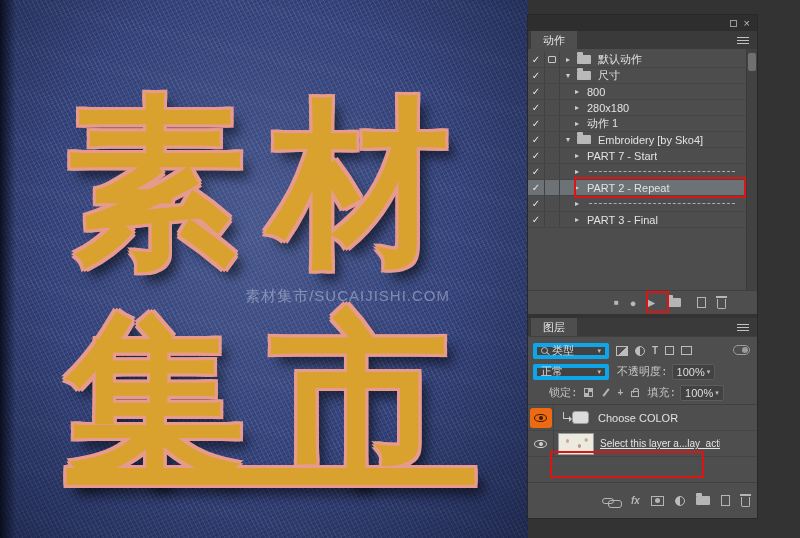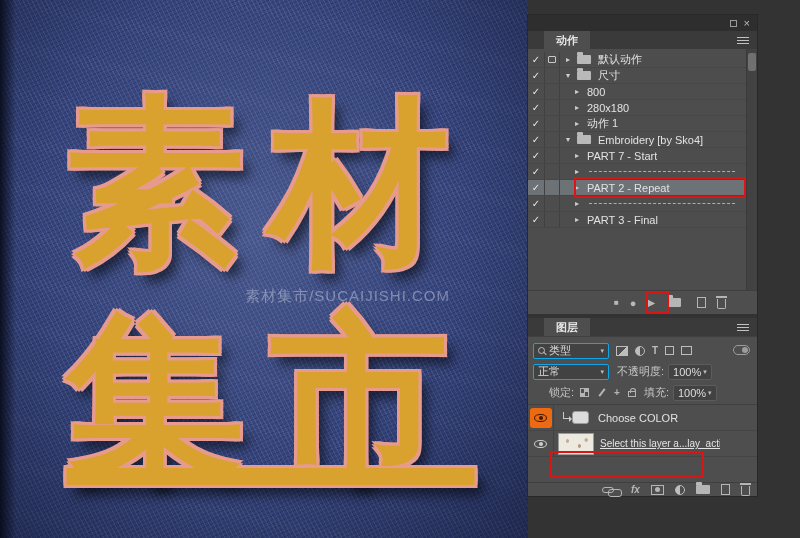--- a/index.html
+++ b/index.html
@@ -26,21 +26,21 @@
   .watermark{position:absolute;top:287px;left:0;width:450px;text-align:right;
     color:rgba(235,240,250,.38);font-size:15px;letter-spacing:1px;}
 
   
   .panel{position:absolute;left:528px;top:15px;width:229px;background:#4e4e4e;
     box-shadow:0 0 0 1px #282828;font-size:11px;color:#e0e0e0;}
   .topbar{height:16px;background:#2e2e2e;display:flex;align-items:center;justify-content:flex-end;gap:7px;padding-right:7px;}
   .win-min{width:7px;height:7px;border:1px solid #9a9a9a;display:inline-block;}
   .win-close{color:#bdbdbd;font-size:11px;line-height:1;}
   .tabbar{height:18px;background:#3a3a3a;display:flex;align-items:stretch;position:relative;}
-  .tab{min-width:46px;padding:0 6px;background:#4e4e4e;color:#e5e5e5;display:flex;align-items:center;justify-content:center;margin-left:16px;font-weight:bold;}
+  .tab{min-width:46px;padding:0 6px;background:#4e4e4e;color:#e5e5e5;display:flex;align-items:center;justify-content:center;margin-left:3px;}
   .i-menu{position:absolute;right:8px;top:9px;width:12px;height:1px;background:#c2c2c2;
     box-shadow:0 -3px 0 #c2c2c2,0 3px 0 #c2c2c2;}
 
   
   .alist{position:relative;height:241px;background:#4d4d4d;padding-top:3px;overflow:hidden;}
   .arow{height:16px;display:flex;align-items:center;background:#4d4d4d;border-bottom:1px solid #464646;padding-right:14px;}
   .arow.selected{background:#6d7277;}
   .c1{flex:0 0 17px;height:100%;text-align:center;line-height:15px;font-size:10px;color:#e6e6e6;border-right:1px solid #414141;}
   .c2{flex:0 0 15px;height:100%;display:flex;align-items:center;justify-content:center;border-right:1px solid #414141;}
   .dialog-toggle{width:8px;height:7px;border:1px solid #c9c9c9;border-radius:1px;}
@@ -58,35 +58,35 @@
   .abuttons span{color:#b8b8b8;}
   .btn-stop{font-size:8px;} .btn-record{font-size:11px;} .btn-play{font-size:10px;}
   .i-page{width:9px;height:11px;border:1px solid #b5b5b5;display:inline-block;}
   .i-trash{width:9px;height:10px;border:1px solid #b5b5b5;border-top:none;border-radius:0 0 2px 2px;position:relative;display:inline-block;margin-top:3px;}
   .i-trash::before{content:'';position:absolute;top:-3px;left:-2px;right:-2px;height:2px;background:#b5b5b5;}
   .gap{height:4px;background:#333;}
 
   
   .lcontrols{height:68px;background:#4e4e4e;border-top:1px solid #404040;padding:3px 5px 0 5px;color:#cfcfcf;}
   .lrow{display:flex;align-items:center;height:21px;position:relative;}
-  .filter-box,.blend-box{display:flex;align-items:center;width:76px;height:16px;background:#424242;border:1px solid #0ea5e9;border-radius:2px;padding:0 4px;color:#dedede;gap:4px;}
+  .filter-box,.blend-box{display:flex;align-items:center;width:76px;height:16px;background:#424242;border:4px solid #0ea5e9;border-radius:2px;padding:0 4px;color:#dedede;gap:4px;}
   .blend-box{justify-content:space-between;}
   .caret{font-size:7px;color:#bdbdbd;margin-left:auto;}
   .blend-box .caret,.val-box .caret{margin-left:2px;}
   .i-search{width:7px;height:7px;border:1px solid #bbb;border-radius:50%;position:relative;flex:0 0 7px;}
   .i-search::after{content:'';position:absolute;width:4px;height:1px;background:#bbb;transform:rotate(45deg);right:-3px;bottom:-1px;}
   .fi{margin-left:7px;display:inline-flex;align-items:center;justify-content:center;color:#bdbdbd;}
   .fi-img{width:12px;height:10px;border:1px solid #bdbdbd;background:linear-gradient(135deg,transparent 55%,#bdbdbd 55%);}
   .fi-adj,.i-adj{width:10px;height:10px;border:1px solid #bdbdbd;border-radius:50%;background:linear-gradient(90deg,#bdbdbd 50%,transparent 50%);}
   .fi-type{font-size:10px;font-weight:bold;}
   .fi-shape{width:9px;height:9px;border:1px solid #bdbdbd;}
   .fi-smart{width:11px;height:9px;border:1px solid #bdbdbd;}
   .toggle{position:absolute;right:2px;top:5px;width:17px;height:10px;border:1px solid #9c9c9c;border-radius:5px;}
   .toggle::after{content:'';position:absolute;right:1px;top:1px;width:6px;height:6px;border-radius:50%;background:#9c9c9c;}
-  .ctl-label{margin-left:8px;color:#c6c6c6;}
+  .ctl-label{margin-left:8px;color:#c6c6c6;font-family:Liberation Mono, monospace;}
   .val-box{display:flex;align-items:center;height:16px;margin-left:4px;padding:0 4px;background:#424242;border:1px solid #5c5c5c;border-radius:2px;color:#dedede;}
   .lockicons{display:inline-flex;align-items:center;gap:8px;margin-left:6px;}
   .li-checker{width:9px;height:9px;border:1px solid #b5b5b5;background:conic-gradient(#b5b5b5 0 25%,transparent 25% 50%,#b5b5b5 50% 75%,transparent 75%);}
   .li-brush{width:9px;height:10px;position:relative;}
   .li-brush::after{content:'';position:absolute;left:4px;top:0;width:2px;height:9px;background:#b5b5b5;transform:rotate(38deg);}
   .li-move{font-size:10px;font-weight:bold;color:#b5b5b5;}
   .li-lock{width:8px;height:6px;border:1px solid #b5b5b5;position:relative;margin-top:3px;}
   .li-lock::before{content:'';position:absolute;left:1px;top:-4px;width:4px;height:4px;border:1px solid #b5b5b5;border-bottom:none;border-radius:3px 3px 0 0;}
 
   
@@ -102,21 +102,21 @@
   .i-clip::after{content:'';position:absolute;right:-5px;bottom:-4px;border:3px solid transparent;border-left-color:#c9c9c9;}
   .adj-icon{width:17px;height:13px;background:#dcdcdc;border:1px solid #9b9b9b;border-radius:3px;margin-right:7px;}
   .thumb-img{width:36px;height:22px;background:#eceadf;border:1px solid #9b9b9b;margin:0 6px 0 4px;
     background-image:radial-gradient(circle at 25% 35%,#cbaa99 0 1.5px,transparent 2px),
       radial-gradient(circle at 60% 60%,#bb9988 0 1.5px,transparent 2px),
       radial-gradient(circle at 80% 30%,#ccaa99 0 1.5px,transparent 2px);}
   .effname{color:#e0e0e0;}
   .lname{font-size:10px;color:#e4e4e4;text-decoration:underline;white-space:nowrap;overflow:hidden;max-width:120px;}
 
   
-  .lbuttons{height:14px;background:#4e4e4e;border-top:1px solid #3f3f3f;display:flex;align-items:center;gap:11px;padding-left:74px;}
+  .lbuttons{height:36px;background:#4e4e4e;border-top:1px solid #3f3f3f;display:flex;align-items:center;gap:11px;padding-left:74px;}
   .i-link{width:12px;height:6px;border:1px solid #b5b5b5;border-radius:3px;position:relative;display:inline-block;margin-right:6px;}
   .i-link::after{content:'';position:absolute;left:5px;top:1px;width:12px;height:6px;border:1px solid #b5b5b5;border-radius:3px;}
   .i-fx{font-size:10px;font-style:italic;font-weight:bold;color:#b5b5b5;}
   .i-mask{width:13px;height:10px;border:1px solid #b5b5b5;position:relative;display:inline-block;}
   .i-mask::after{content:'';position:absolute;left:3px;top:1.5px;width:5px;height:5px;border-radius:50%;background:#b5b5b5;}
   .i-folder.dim,.lbuttons .i-folder{margin:0;}
 
   
   .anno{position:absolute;border:2px solid #dd1414;pointer-events:none;z-index:50;}
   #anno-action{left:574px;top:177px;width:172px;height:21px;}

